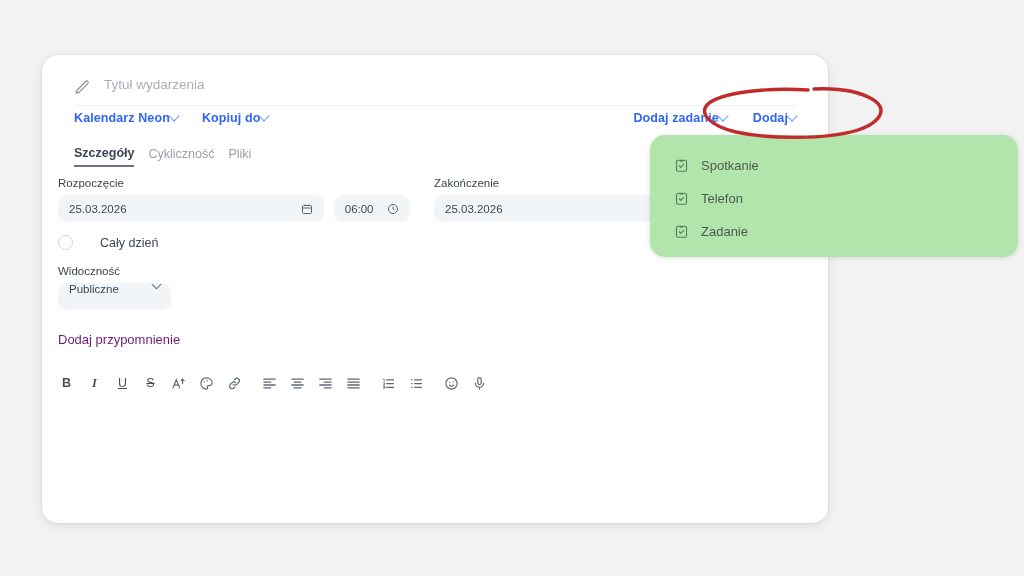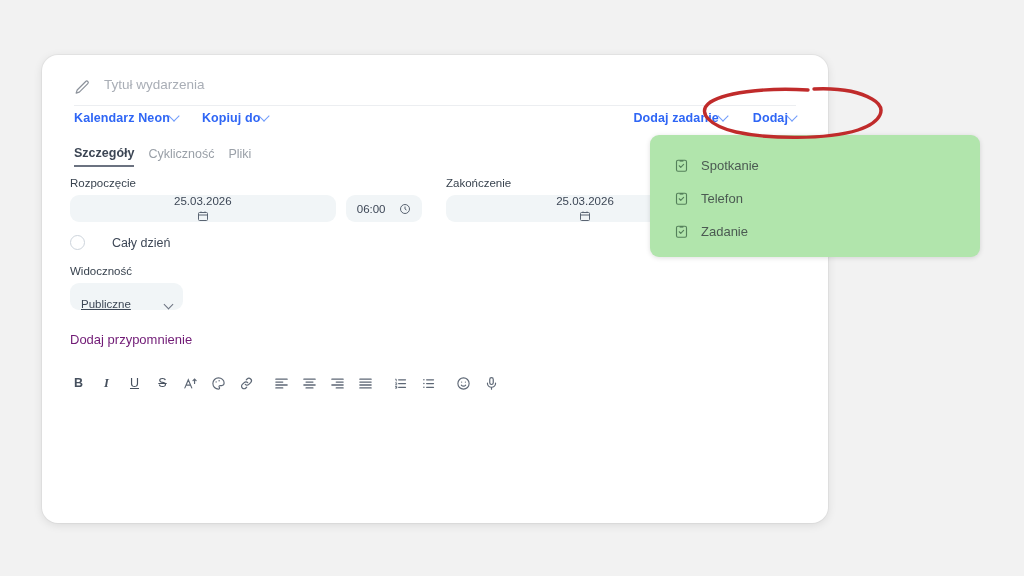--- a/index.html
+++ b/index.html
@@ -52,33 +52,33 @@
   }
   #links-left{position:absolute;left:32px;top:56px;display:flex;gap:24px;align-items:center;}
   #links-right{position:absolute;right:32px;top:56px;display:flex;gap:26px;align-items:center;}
 
   
   #tabs{position:absolute;left:32px;top:91px;display:flex;gap:14px;align-items:center;}
   .tab{font-size:12.5px;color:#9aa0a8;cursor:pointer;padding-bottom:5px;}
   .tab.active{color:#3c4654;font-weight:bold;border-bottom:2px solid #6b7280;}
 
   
-  #form-area{position:absolute;left:28px;right:32px;top:122px;}
+  #form-area{position:absolute;left:16px;right:32px;top:122px;}
   .field-label{font-size:11.5px;color:#39434f;margin-bottom:6px;display:block;}
   .row{display:flex;gap:0;align-items:flex-start;}
   .col-start{width:352px;}
   .col-end{margin-left:24px;width:352px;}
   .inputs-line{display:flex;gap:10px;}
   .pill{
     background:#f1f5f7;border-radius:9px;height:27px;
     display:flex;align-items:center;justify-content:space-between;
     padding:0 11px;box-sizing:border-box;
     font-size:11.5px;color:#3d4756;cursor:pointer;
   }
-  .pill.date{width:278px;flex-direction:column;}
+  .pill.date{width:278px;}
   .pill.time{width:79px;}
   .pill .glyph{color:#5a6472;display:flex;align-items:center;}
   .pill .glyph svg{display:block;}
 
   #allday-row{display:flex;align-items:center;gap:27px;margin-top:13px;}
   #allday-circle{
     width:15px;height:15px;border-radius:50%;
     border:1.6px solid #cdd4dc;box-sizing:border-box;cursor:pointer;
   }
   #allday-label{font-size:12.5px;color:#3d4756;}
@@ -86,22 +86,22 @@
   #loc-block{margin-top:11px;}
   #loc-input{
     width:100%;height:29px;background:#f1f5f7;border:none;outline:none;
     border-radius:9px;box-sizing:border-box;padding:0 11px;
     font-family:"Liberation Sans", sans-serif;font-size:12px;color:#3d4756;
   }
 
   #vis-block{margin-top:15px;}
   #vis-select{
     width:113px;height:27px;background:#f1f5f7;border-radius:9px;
-    display:flex;align-items:flex-end;justify-content:space-between;
-    padding:0 11px;box-sizing:border-box;font-size:11.5px;color:#3d4756;cursor:pointer;text-decoration:underline;
+    display:flex;align-items:flex-start;justify-content:space-between;
+    padding:0 11px;box-sizing:border-box;font-size:11.5px;color:#3d4756;cursor:pointer;
   }
   .caret-dark{
     display:inline-block;width:6px;height:6px;
     border-right:1.6px solid #6b7280;border-bottom:1.6px solid #6b7280;
     transform:translateY(-2px) rotate(45deg);
   }
 
   #reminder{margin-top:22px;font-size:13px;color:#701a75;cursor:pointer;display:inline-block;}
 
   
@@ -116,22 +116,22 @@
   .tb svg{display:block;}
   .tb-txt{font-size:12.5px;font-weight:bold;color:#46505e;line-height:1;}
   .tb-txt.ital{font-style:italic;font-weight:600;font-family:"Liberation Serif",serif;}
   .tb-txt.und{text-decoration:underline;font-weight:500;}
   .tb-txt.strike{text-decoration:line-through;font-weight:500;}
   .gap-s{width:11px;flex:0 0 auto;}
   .gap-m{width:18px;flex:0 0 auto;}
 
   
   #type-dropdown{
-    position:absolute;left:650px;top:135px;width:330px;height:122px;
-    background:#b1e5ac;border-radius:9px;
+    position:absolute;left:650px;top:135px;width:368px;height:122px;
+    background:#b1e5ac;border-radius:15px;
     box-shadow:0 1px 5px rgba(0,0,0,.13);
     box-sizing:border-box;padding:14px 0 0 0;
   }
   .dd-item{
     display:flex;align-items:center;gap:12px;
     height:33px;padding-left:24px;cursor:pointer;
   }
   .dd-item .clip{width:15px;height:15px;color:#54805a;flex:0 0 auto;}
   .dd-item .clip svg{display:block;}
   .dd-label{font-size:13px;color:#4b5a52;}

